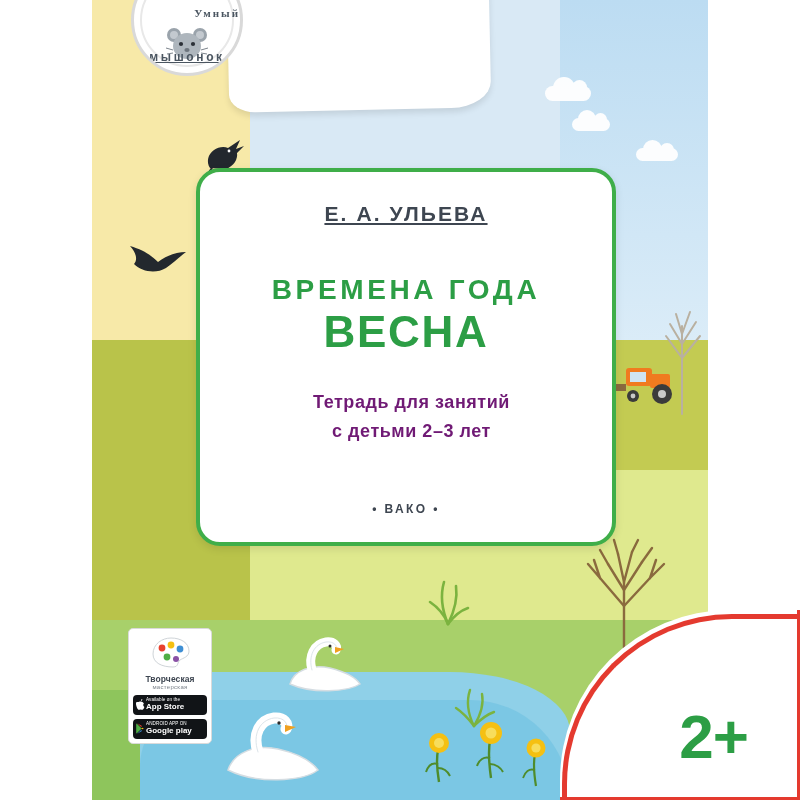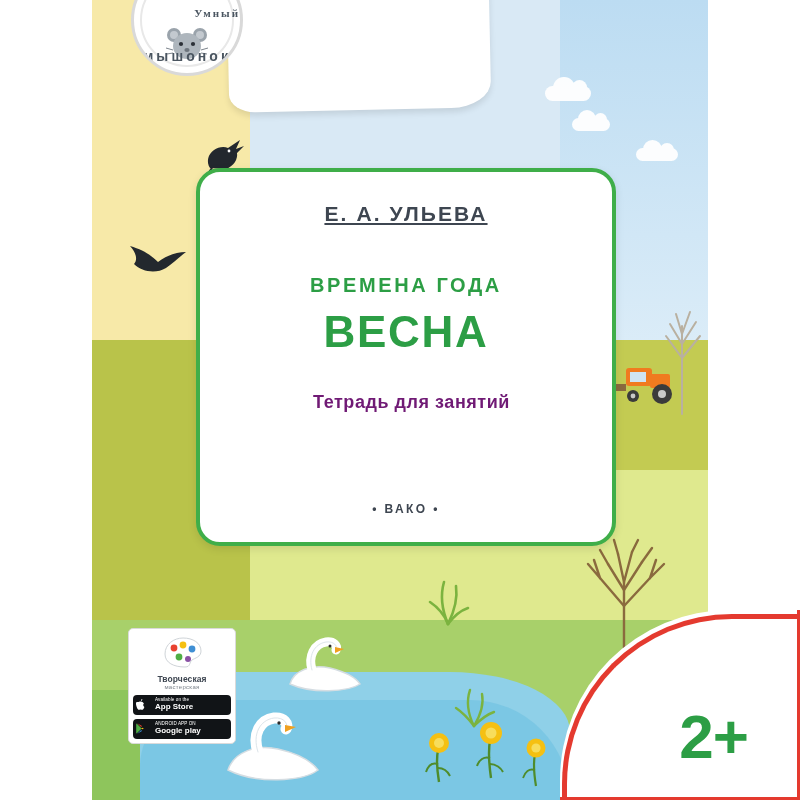--- a/index.html
+++ b/index.html
@@ -138,24 +138,25 @@
     font-size: 11px;
     font-weight: bold;
     color: #4a5560;
     letter-spacing: .18em;
     font-family: Liberation Serif, serif;
   }
   .logo-text-bot {
     position: absolute;
     bottom: 9px; left: 0; right: 0;
     text-align: center;
-    font-size: 14px;
+    font-size: 12px;
     font-weight: bold;
     color: #4a5560;
     letter-spacing: .22em;
+    text-decoration: underline;
   }
   .mouse {
     position: absolute;
     left: 50%; top: 57px;
     transform: translateX(-50%);
   }
 
   
   .card {
     position: absolute;
@@ -174,21 +175,21 @@
     font-size: 21px;
     font-weight: bold;
     letter-spacing: .10em;
     text-decoration: underline;
   }
   .series {
     position: absolute;
     left: 0; right: 0; top: 102px;
     text-align: center;
     color: #2c9e45;
-    font-size: 20px;
+    font-size: 28px;
     font-weight: bold;
     letter-spacing: .13em;
   }
   .season {
     position: absolute;
     left: 0; right: 0; top: 135px;
     text-align: center;
     color: #2c9e45;
     font-size: 44px;
     font-weight: bold;
@@ -213,21 +214,21 @@
     font-size: 12px;
     font-weight: bold;
     letter-spacing: .2em;
     margin-top: 24px;
   }
 
   
   .app-badge {
     position: absolute;
     left: 128px; top: 628px;
-    width: 108px;
+    width: 84px;
     background: #ffffff;
     border: 1px solid #dadada;
     border-radius: 5px;
     padding: 5px 4px 4px;
     box-sizing: border-box;
     text-align: center;
   }
   .app-badge .pal {
     position: relative;
     width: 46px; height: 34px;
@@ -251,21 +252,21 @@
     margin-top: 4px;
     background: #111417;
     border-radius: 4px;
     color: #ffffff;
     font-size: 7px;
     line-height: 1.05;
     padding: 3px 3px 4px;
     text-align: left;
     display: flex;
     align-items: center;
-    gap: 10px;
+    gap: 1px;
   }
   .store .st-small { font-size: 4.6px; display: block; letter-spacing: .02em; }
   .store .st-big { font-size: 8px; font-weight: bold; display: block; }
 
   
   .bird { position: absolute; }
   .cloud {
     position: absolute;
     background: #ffffff;
     border-radius: 50px;
@@ -434,20 +435,21 @@
     </svg>
     <div class="logo-text-bot">мышонок</div>
   </div>
 
   <div class="card">
     <div class="author">Е. А. УЛЬЕВА</div>
     <div class="series">ВРЕМЕНА ГОДА</div>
     <div class="season">ВЕСНА</div>
     <div class="subtitle">
       <span>Тетрадь для занятий</span>
+      <span>с детьми 2–3 лет</span>
     </div>
     <div class="publisher">• ВАКО •</div>
   </div>
 
   <div class="app-badge">
     <svg class="pal" viewBox="0 0 46 34">
       <path d="M6 18 C6 8 15 2 24 2 C34 2 42 7 42 15 C42 21 36 22 33 24 C30 26 32 31 26 31 C15 31 6 27 6 18 Z" fill="#ffffff" stroke="#cfd4d8" stroke-width="1"></path>
       <circle cx="15" cy="12" r="3.4" fill="#e8412f"></circle>
       <circle cx="24" cy="9" r="3.4" fill="#f5c012"></circle>
       <circle cx="33" cy="13" r="3.4" fill="#3f8fd4"></circle>

